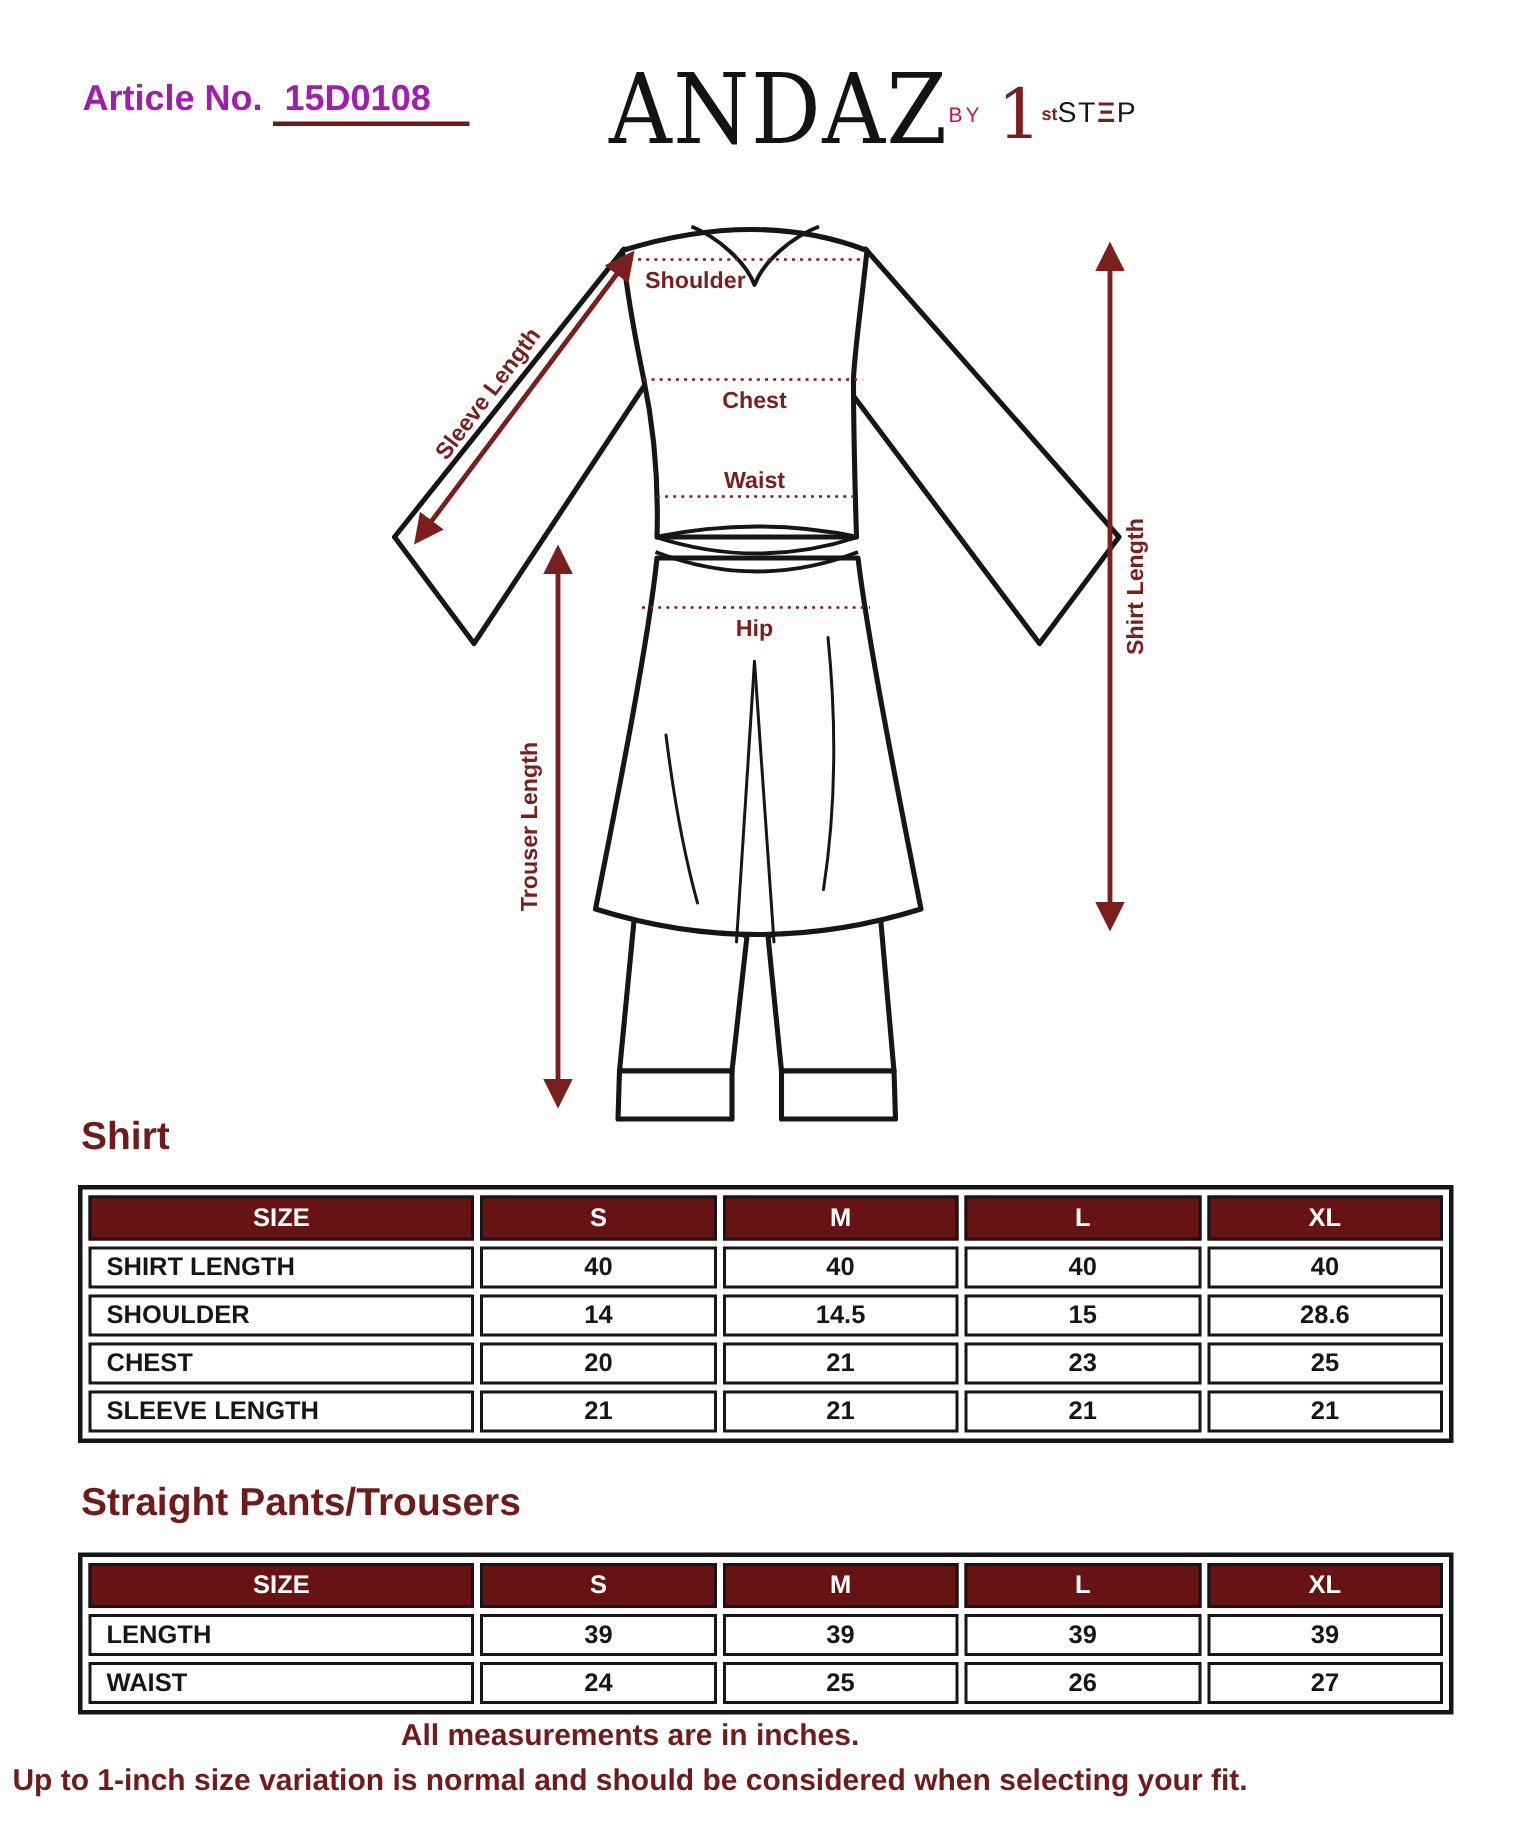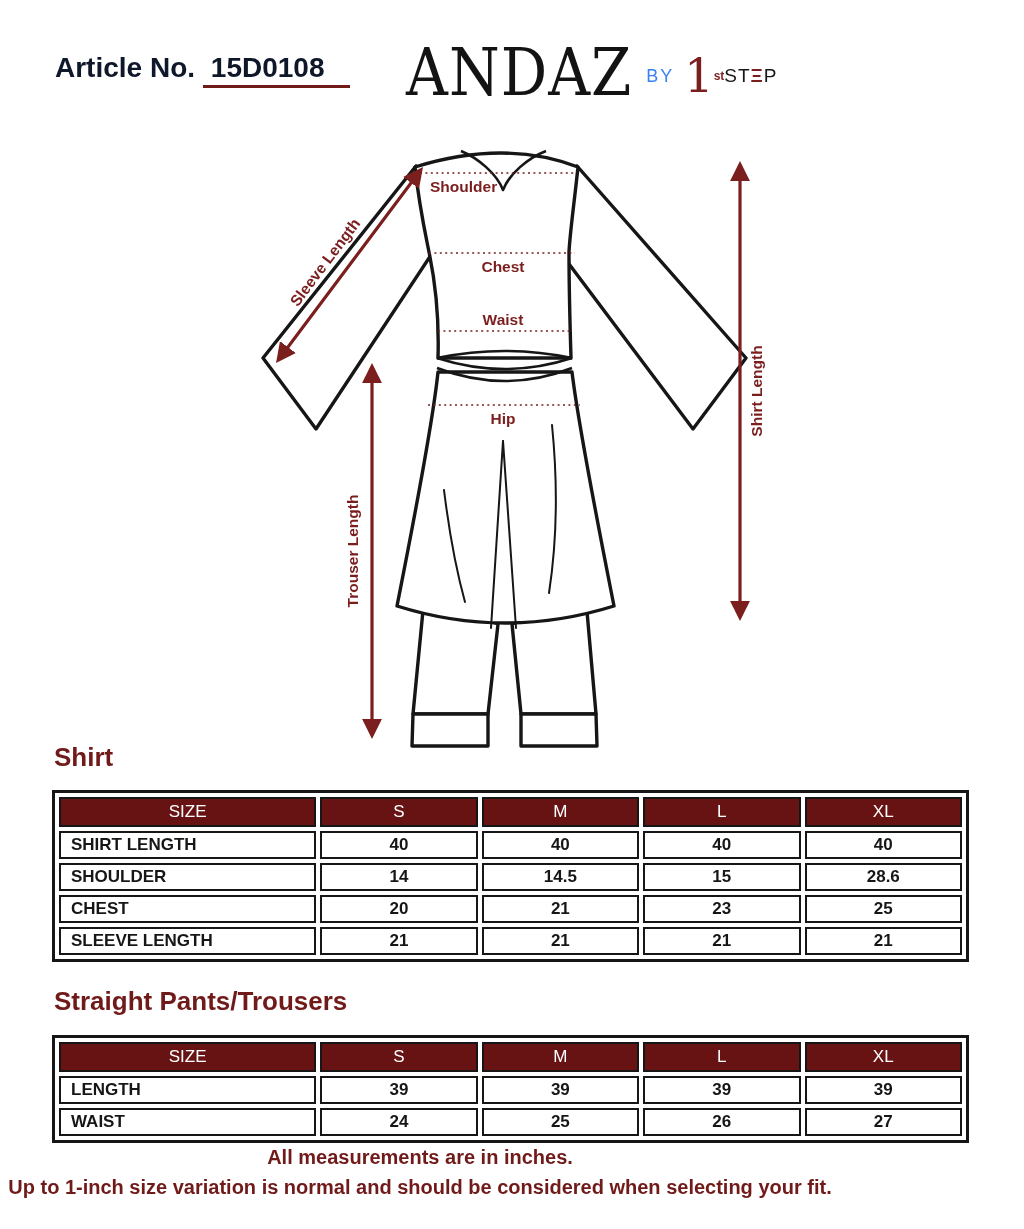--- a/index.html
+++ b/index.html
@@ -1,25 +1,25 @@
 <!DOCTYPE html>
 <html><head>
 <meta charset="utf-8">
 <style>
   html,body{margin:0;padding:0;background:#fff;}
   .page{position:relative;width:1024px;height:1229px;background:#ffffff;
         font-family:"Liberation Sans",sans-serif;overflow:hidden;}
 
   
-  .article{position:absolute;left:55px;top:52px;font-size:28px;font-weight:bold;color:#0f172a;}
+  .article{position:absolute;left:55px;top:52px;font-size:24px;font-weight:bold;color:#a21caf;}
   .article-num{display:inline-block;border-bottom:3px solid #701a1a;padding:0 26px 1px 8px;}
   .logo{position:absolute;left:406px;top:38px;display:flex;align-items:center;white-space:nowrap;}
   .andaz{font-family:"DejaVu Serif",serif;font-size:58px;line-height:76px;letter-spacing:1px;
          color:#131313;display:inline-block;transform:scaleY(1.12);transform-origin:50% 85%;}
-  .by{font-size:18px;letter-spacing:2px;margin-left:14px;color:#3b82f6;}
+  .by{font-size:14px;letter-spacing:2px;margin-left:0;color:#be185d;}
   .one{font-family:"DejaVu Serif",serif;font-size:46px;color:#7b1e1e;margin-left:10px;}
   .one-sup{font-size:12px;font-weight:bold;color:#7b1e1e;}
   .step{font-size:19px;letter-spacing:1px;color:#161616;}
   .xi{color:#7b1e1e;font-weight:bold;}
 
   
   .diagram{position:absolute;left:0;top:128px;}
   .outline{fill:#ffffff;stroke:#161616;stroke-width:3.4;stroke-linejoin:round;}
   .thin{fill:none;stroke:#161616;stroke-width:2.6;stroke-linejoin:round;}
   .crease{fill:none;stroke:#161616;stroke-width:2;stroke-linecap:round;}
@@ -30,21 +30,21 @@
 
   
   .tbl-title{position:absolute;left:54px;margin:0;font-size:26px;color:#701a1a;
              font-weight:bold;font-family:"Liberation Sans",sans-serif;}
   .shirt-title{top:742px;}
   .trouser-title{top:986px;}
   .size-table{position:absolute;left:52px;width:917px;border-collapse:separate;border-spacing:4px;
               background:#fff;border:3px solid #161616;}
   .shirt-table{top:790px;}
   .trouser-table{top:1035px;}
-  .size-table th{background:#671313;color:#ffffff;font-size:17px;font-weight:normal;
+  .size-table th{background:#671313;color:#ffffff;font-size:17px;font-weight:bold;
                  padding:3px 0;text-align:center;border:2px solid #161616;}
   .size-table td{border:2px solid #161616;font-size:17px;font-weight:bold;color:#161616;
                  text-align:center;padding:2px 0;}
   .size-table td.lbl{text-align:left;padding-left:10px;}
 
   
   .footer{position:absolute;top:1142px;left:0;width:840px;text-align:center;
           font-size:20px;line-height:30px;font-weight:bold;color:#701a1a;}
 </style>
 </head>

